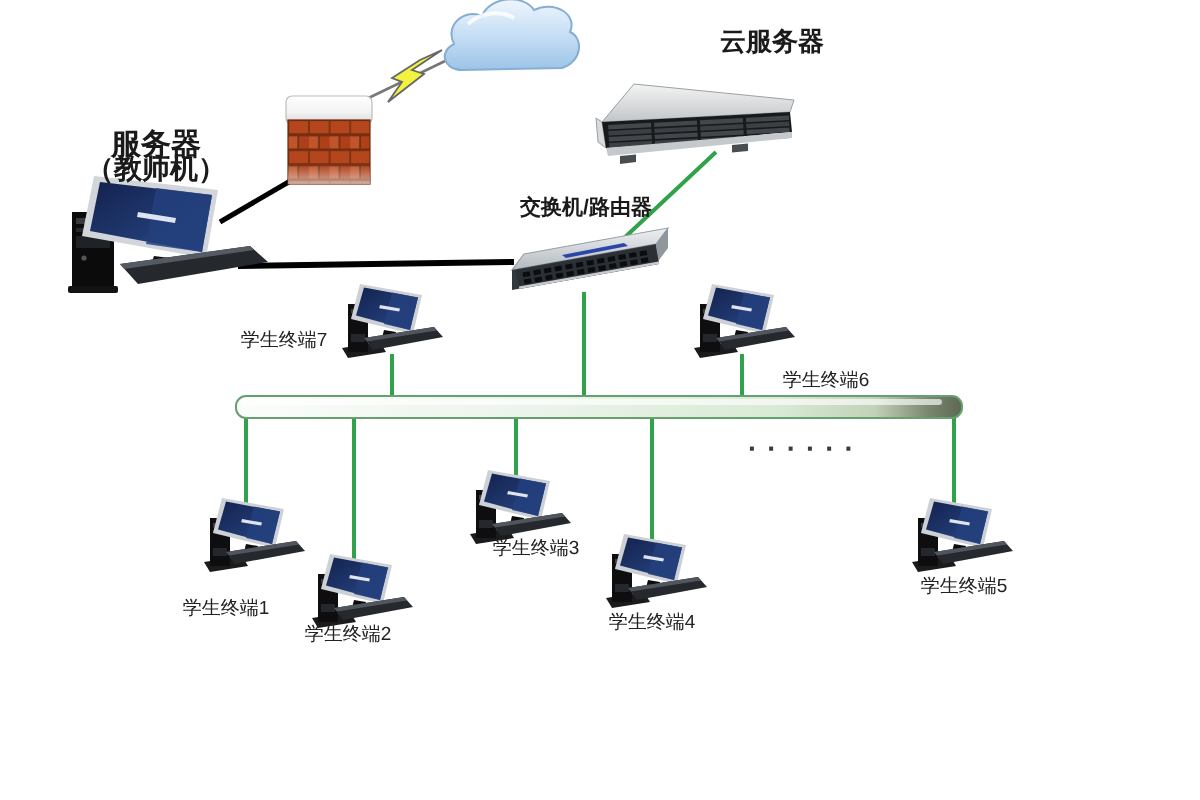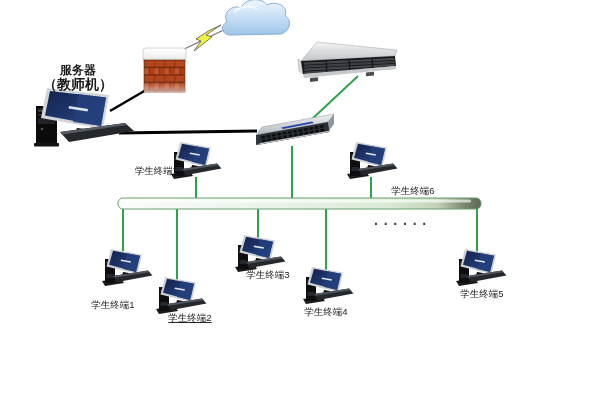--- a/index.html
+++ b/index.html
@@ -4,31 +4,31 @@
 <style>
   html,body{margin:0;padding:0;background:#ffffff;}
   .stage{
     position:relative;width:600px;height:400px;background:#ffffff;
     overflow:hidden;font-family:"Liberation Sans",sans-serif;color:#1a1a1a;
   }
   .stage svg{position:absolute;left:0;top:0;}
   .lbl{position:absolute;text-align:center;line-height:1.15;white-space:nowrap;}
   .lbl-bold{font-weight:bold;}
   .lbl-cloudserver{left:350px;top:14px;width:72px;font-size:13px;}
-  .lbl-teacher1{left:41px;top:64px;width:74px;font-size:12px;}
+  .lbl-teacher1{left:41px;top:64px;width:74px;font-size:15px;}
   .lbl-teacher2{left:41px;top:76px;width:74px;font-size:14px;}
   .lbl-switch{left:252px;top:98px;width:82px;font-size:10.5px;}
   .lbl-student{font-size:9.5px;color:#222;}
   .lbl-s1{left:77px;top:300px;width:72px;}
-  .lbl-s2{left:154px;top:313px;width:72px;text-decoration:underline;}
+  .lbl-s2{left:138px;top:313px;width:72px;}
   .lbl-s3{left:232px;top:270px;width:72px;}
   .lbl-s4{left:290px;top:307px;width:72px;}
   .lbl-s5{left:446px;top:289px;width:72px;}
   .lbl-s6{left:377px;top:186px;width:72px;}
-  .lbl-s7{left:106px;top:166px;width:72px;text-align:right;}
+  .lbl-s7{left:106px;top:166px;width:72px;}
   .lbl-ellipsis{left:374px;top:216px;width:60px;font-size:14px;font-weight:bold;
     letter-spacing:5px;color:#3a3a3a;text-align:left;}
 </style>
 </head>
 <body>
 
 <div class="stage">
 
   <svg width="600" height="400" viewBox="0 0 600 400">
     <defs>
@@ -202,22 +202,24 @@
 
     <use href="#pc" x="101" y="249"></use>
     <use href="#pc" x="155" y="277"></use>
     <use href="#pc" x="234" y="235"></use>
     <use href="#pc" x="302" y="267"></use>
     <use href="#pc" x="455" y="249"></use>
     <use href="#pc" x="346" y="142"></use>
     <use href="#pc" x="170" y="142"></use>
   </svg>
 
+  <div class="lbl lbl-bold lbl-cloudserver">云服务器</div>
   <div class="lbl lbl-bold lbl-teacher1">服务器</div>
   <div class="lbl lbl-bold lbl-teacher2">（教师机）</div>
+  <div class="lbl lbl-bold lbl-switch">交换机/路由器</div>
   <div class="lbl lbl-student lbl-s1">学生终端1</div>
   <div class="lbl lbl-student lbl-s2">学生终端2</div>
   <div class="lbl lbl-student lbl-s3">学生终端3</div>
   <div class="lbl lbl-student lbl-s4">学生终端4</div>
   <div class="lbl lbl-student lbl-s5">学生终端5</div>
   <div class="lbl lbl-student lbl-s6">学生终端6</div>
   <div class="lbl lbl-student lbl-s7">学生终端7</div>
   <div class="lbl lbl-ellipsis">······</div>
 
 </div>

